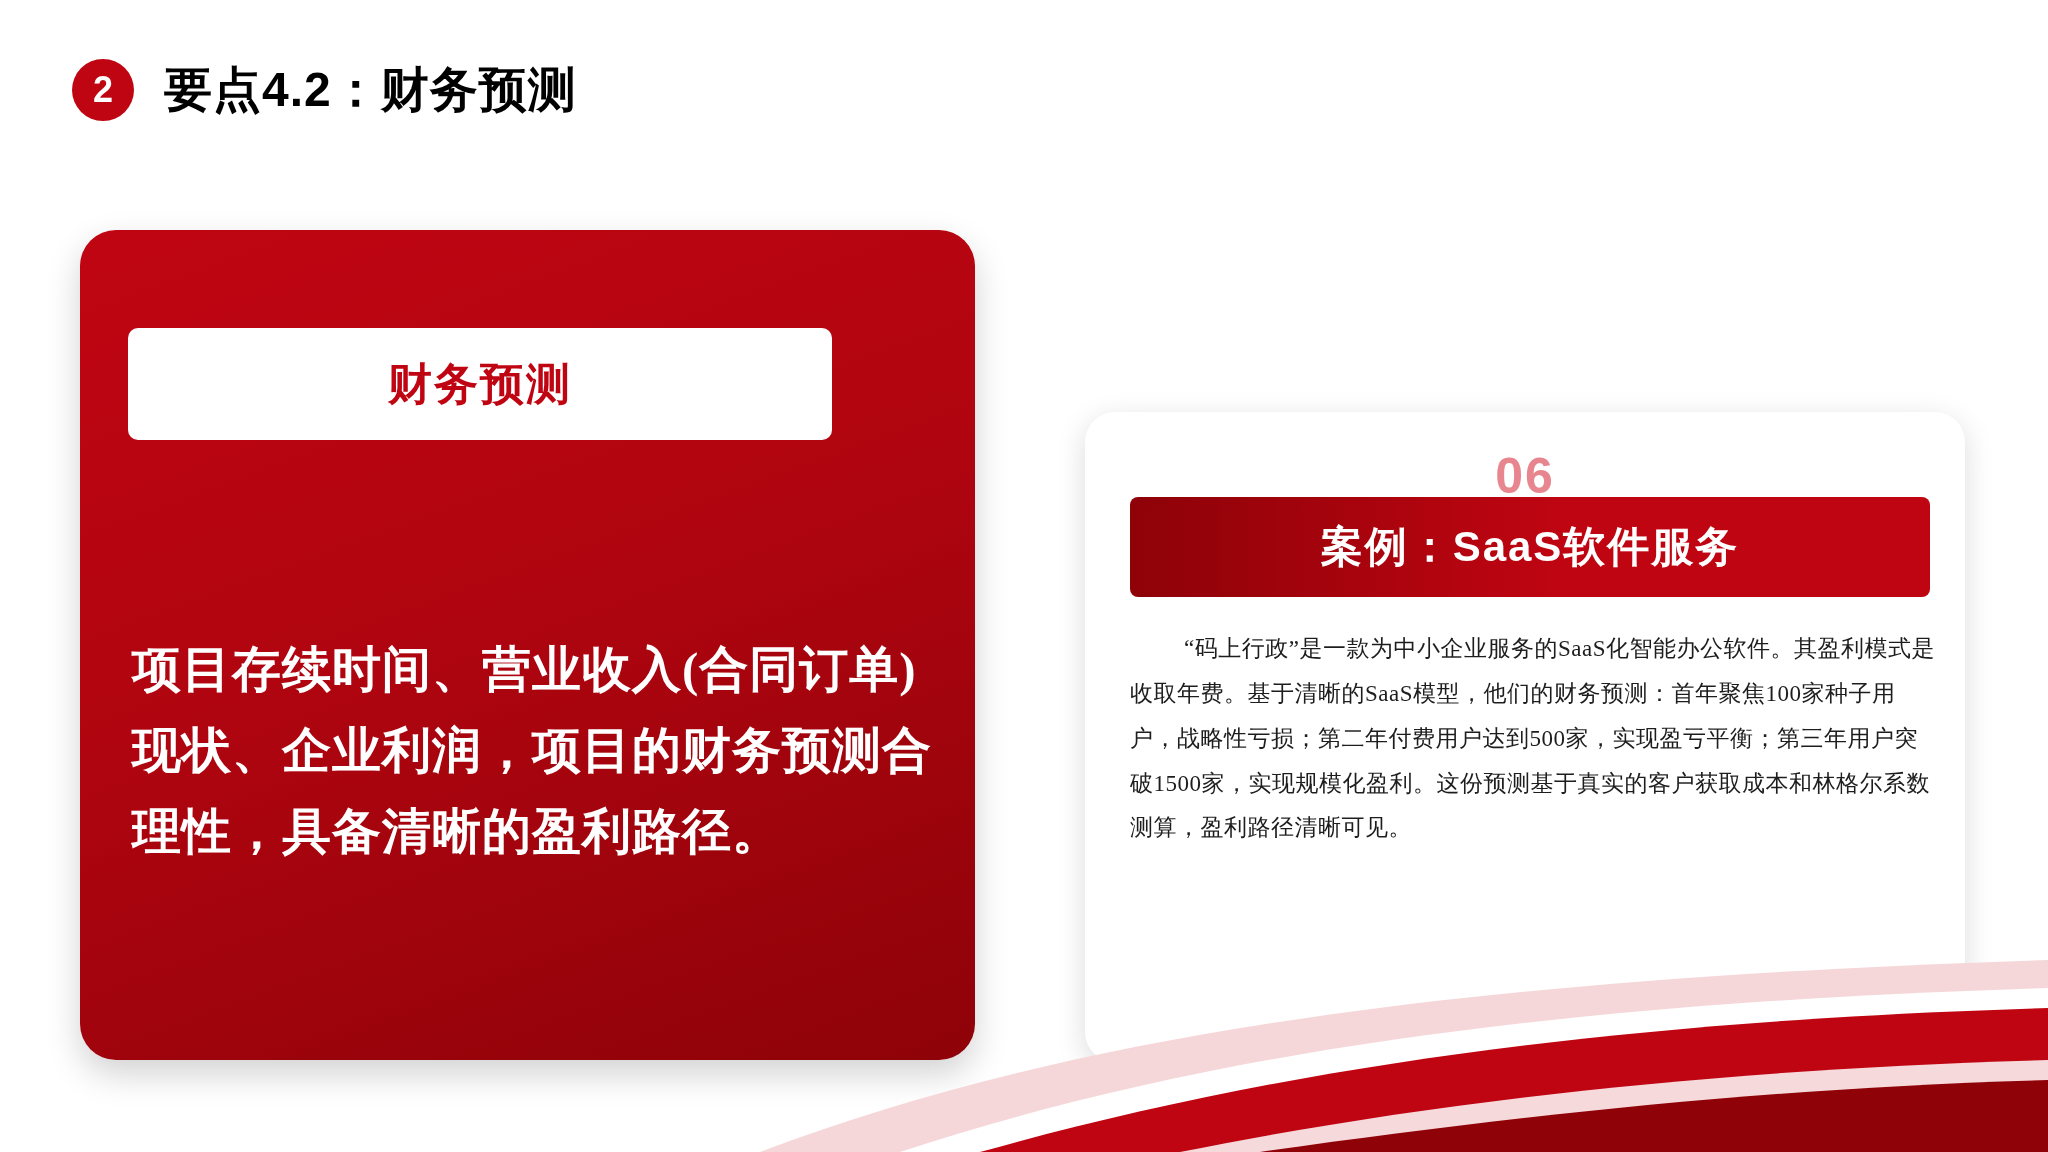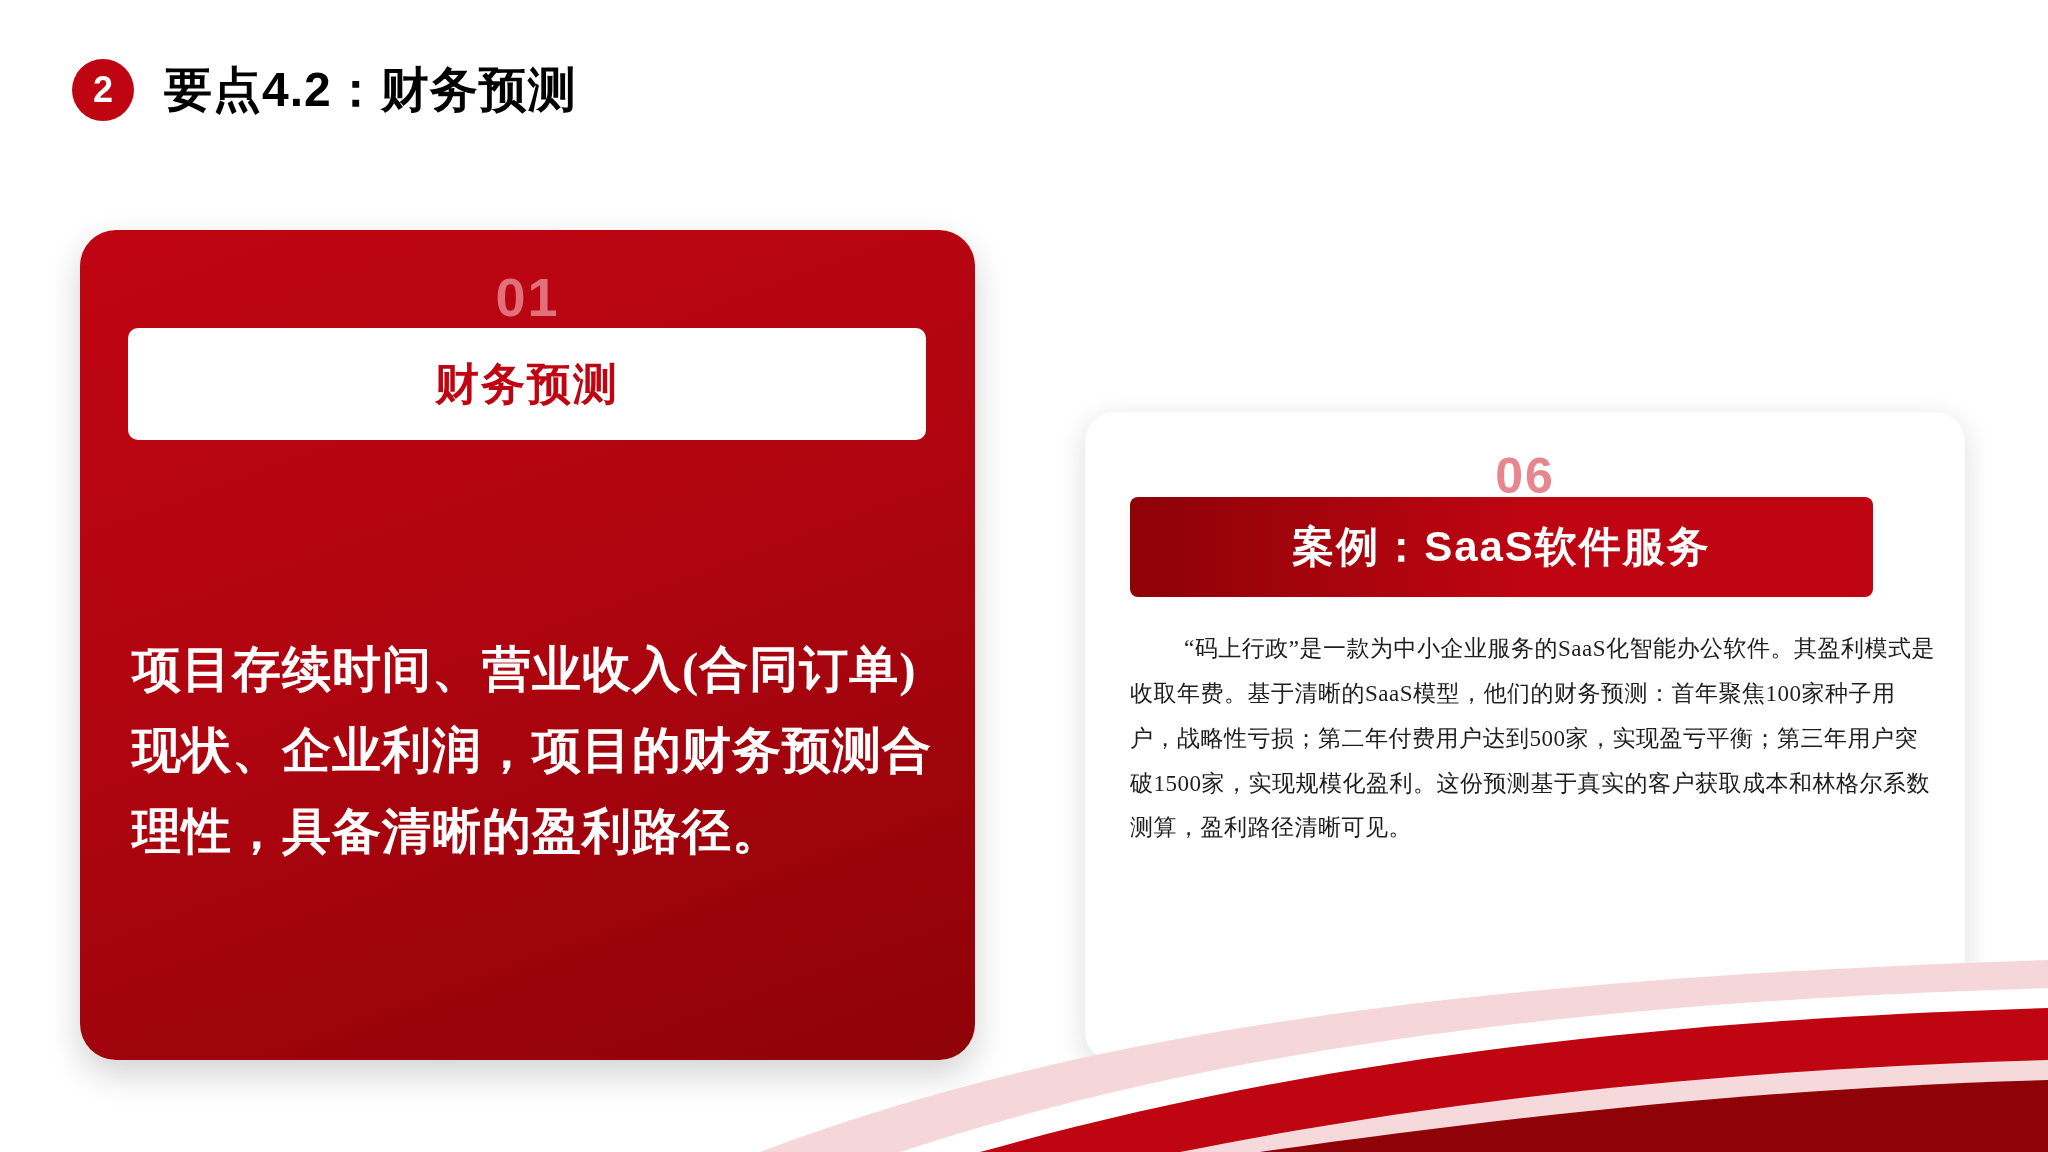--- a/index.html
+++ b/index.html
@@ -67,21 +67,21 @@
     font-size: 54px;
     font-weight: bold;
     color: #e2707a;
     font-family: "Liberation Sans", sans-serif;
     letter-spacing: 2px;
   }
   .white-bar {
     position: absolute;
     left: 48px;
     top: 98px;
-    width: 798px;
+    width: 704px;
     height: 112px;
     background: #ffffff;
     border-radius: 10px;
     display: flex;
     align-items: center;
     justify-content: center;
   }
   .white-bar .label {
     font-size: 44px;
     font-weight: bold;
@@ -122,21 +122,21 @@
     font-size: 50px;
     font-weight: bold;
     color: #e8868f;
     font-family: "Liberation Sans", sans-serif;
     letter-spacing: 2px;
   }
   .red-bar {
     position: absolute;
     left: 45px;
     top: 85px;
-    width: 743px;
+    width: 800px;
     height: 100px;
     background: linear-gradient(90deg, #8e0208 0%, #c00512 55%, #c00512 100%);
     border-radius: 8px;
     display: flex;
     align-items: center;
     justify-content: center;
   }
   .red-bar .label {
     font-size: 42px;
     font-weight: bold;
@@ -169,21 +169,20 @@
 </style>
 </head>
 <body>
 
 <div class="slide-header">
   <div class="badge">2</div>
   <div class="slide-title">要点4.2：财务预测</div>
 </div>
 
 <div class="panel-left">
-  <div class="num">01</div>
   <div class="white-bar">
     <span class="label">财务预测</span>
   </div>
   <div class="body-text">项目存续时间、营业收入(合同订单)现状、企业利润，项目的财务预测合理性，具备清晰的盈利路径。</div>
 </div>
 
 <div class="panel-right">
   <div class="num">06</div>
   <div class="red-bar">
     <span class="label">案例：SaaS软件服务</span>

